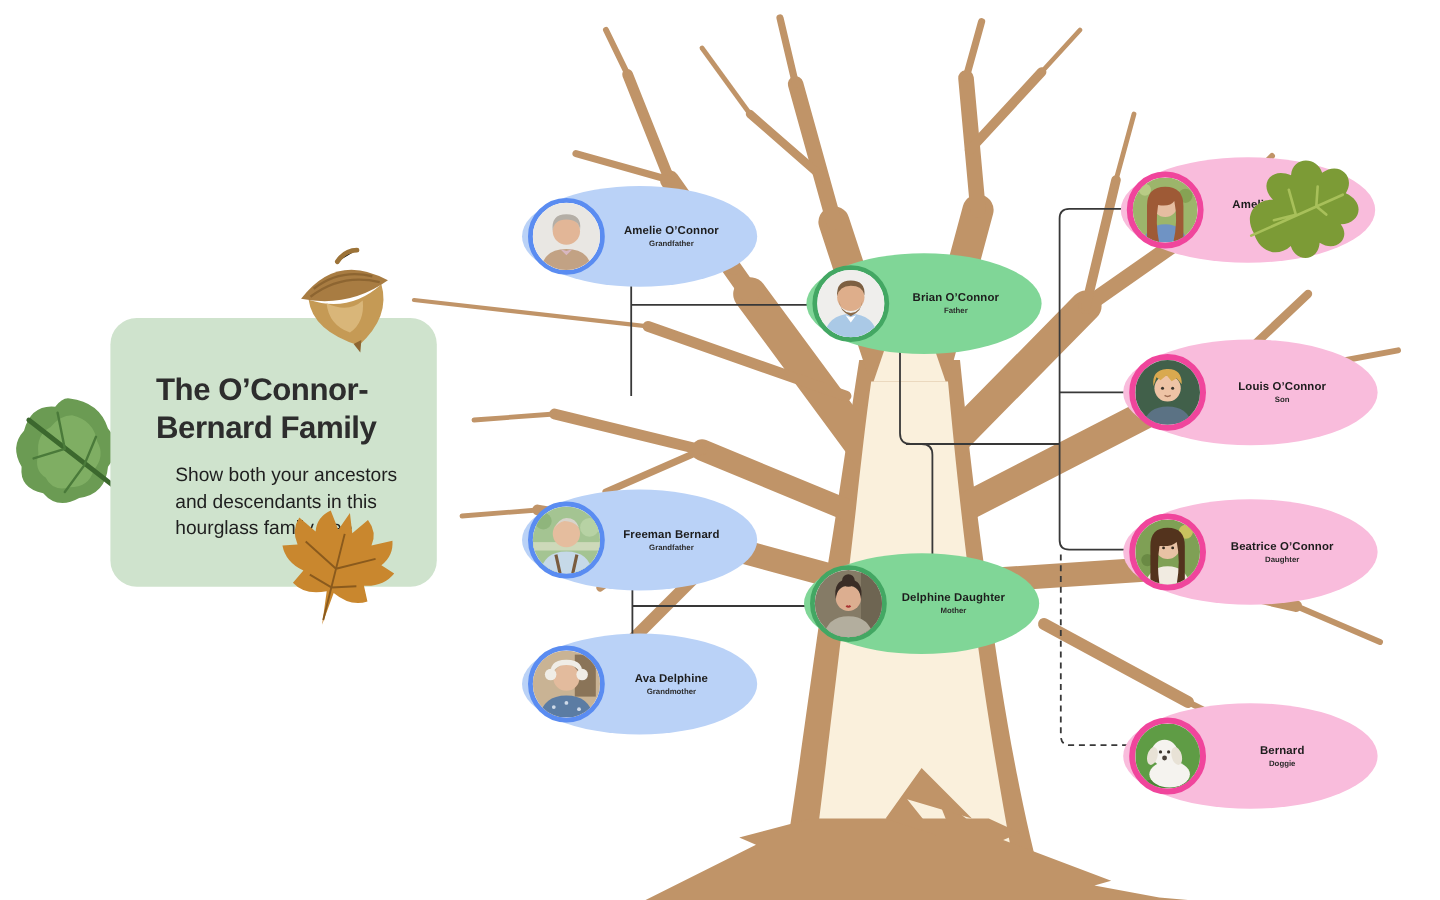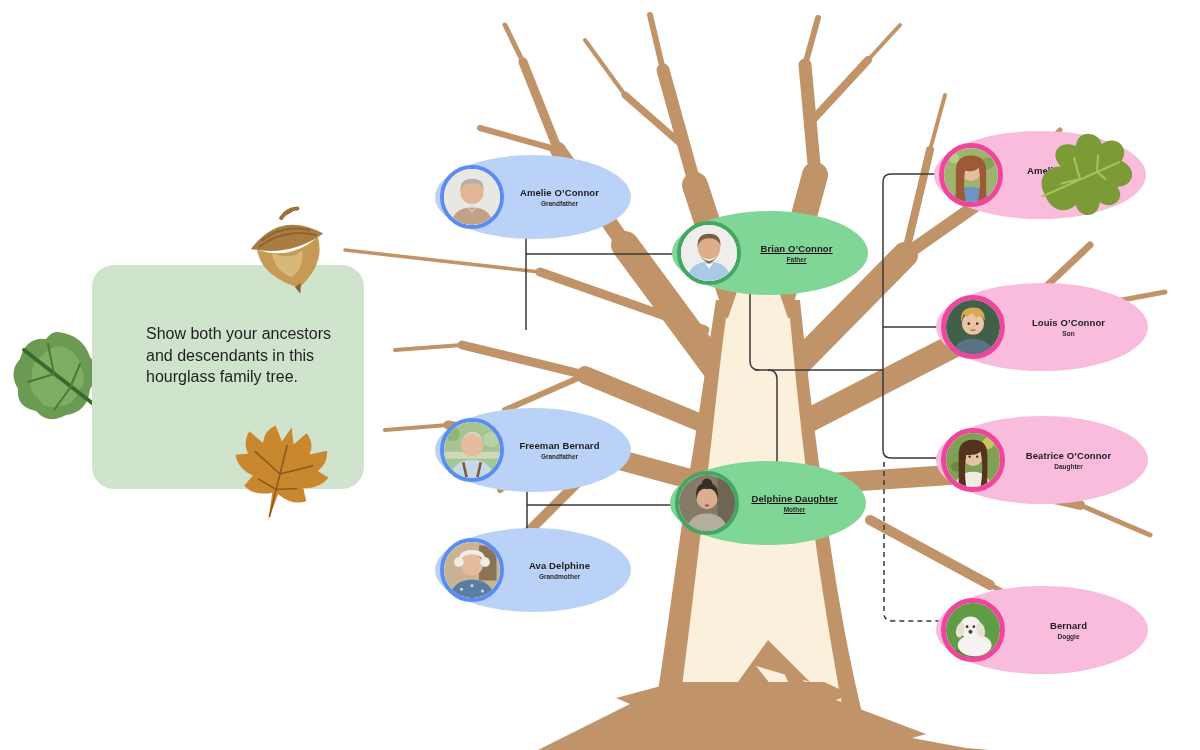--- a/index.html
+++ b/index.html
@@ -9,21 +9,21 @@
 
   
   .card{position:absolute;left:92px;top:265px;width:272px;height:224px;background:#cfe3cd;
         border-radius:22px;z-index:2;box-sizing:border-box;padding:44px 34px 0 38px;}
   .card h1{margin:0;font-size:26px;line-height:1.22;font-weight:700;color:#2d2d2d;letter-spacing:-0.4px;}
   .card p{margin:14px 0 0 16px;font-size:16px;line-height:1.35;color:#1f1f1f;width:185px;}
 
   
   .node{position:absolute;display:flex;align-items:center;border-radius:50%;z-index:4;}
   .node.blue{background:#bad2f7;}
-  .node.green{background:#80d697;text-decoration:underline;}
+  .node.green{background:#80d697;}
   .node.pink{background:#f9bcdc;}
   .node .photo{flex:0 0 auto;width:64px;height:64px;border-radius:50%;overflow:hidden;
                box-sizing:border-box;border:4px solid #888;background:#fff;margin-left:5px;}
   .node.blue .photo{border-color:#5a8cf1;}
   .node.green .photo{border-color:#43a763;}
   .node.pink .photo{border-color:#f0459c;border-width:5px;}
   .node .photo svg{display:block;width:100%;height:100%;}
   .texts{flex:1;text-align:center;padding-right:16px;}
   .name{font-size:9.5px;font-weight:700;color:#1c1c1c;letter-spacing:0.1px;}
   .role{font-size:6.5px;font-weight:700;color:#2b2b2b;margin-top:2px;}
@@ -115,20 +115,21 @@
   </svg>
 
   <svg class="deco z1" style="left:8px;top:326px" width="100" height="105" viewBox="0 0 100 105" aria-hidden="true">
     <path fill="#6b9b53" d="M50,6 Q75,9 82,31 Q95,46 82,63 Q80,86 58,89 Q40,99 28,85 Q8,81 10,63 Q0,46 12,33 Q18,11 38,13 Q44,5 50,6 Z"></path>
     <path fill="#7fae63" d="M52,20 Q70,24 73,42 Q80,54 70,66 Q66,80 50,80 Q36,84 30,72 Q20,66 24,52 Q22,36 34,30 Q42,20 52,20 Z"></path>
     <path stroke="#3c682e" stroke-width="4" fill="none" stroke-linecap="round" d="M16,24 L88,80"></path>
     <path stroke="#4a7a3a" stroke-width="2" fill="none" stroke-linecap="round" d="M46,48 L40,18 M46,48 L20,56 M62,62 L72,38 M62,62 L46,84"></path>
   </svg>
 
   <div class="card">
+    <h1>The O’Connor-Bernard Family</h1>
     <p>Show both your ancestors and descendants in this hourglass family tree.</p>
   </div>
 
   <svg class="deco z3" style="left:243px;top:205px" width="95" height="100" viewBox="0 0 95 100" aria-hidden="true">
     <g transform="rotate(-12 47 50)">
       <path stroke="#9c7338" stroke-width="4" stroke-linecap="round" d="M46,12 Q54,4 64,6"></path>
       <path fill="#c59a55" d="M16,38 Q47,56 78,38 Q80,66 49,84 Q14,64 16,38 Z"></path>
       <path fill="#d9b679" d="M30,44 Q46,56 60,48 Q58,66 44,72 Q28,62 30,44 Z"></path>
       <path fill="#a87c42" d="M10,36 Q47,4 84,36 Q47,52 10,36 Z"></path>
       <path stroke="#8d6531" stroke-width="2" fill="none" d="M22,30 Q47,18 72,30 M18,36 Q47,22 77,36"></path>

